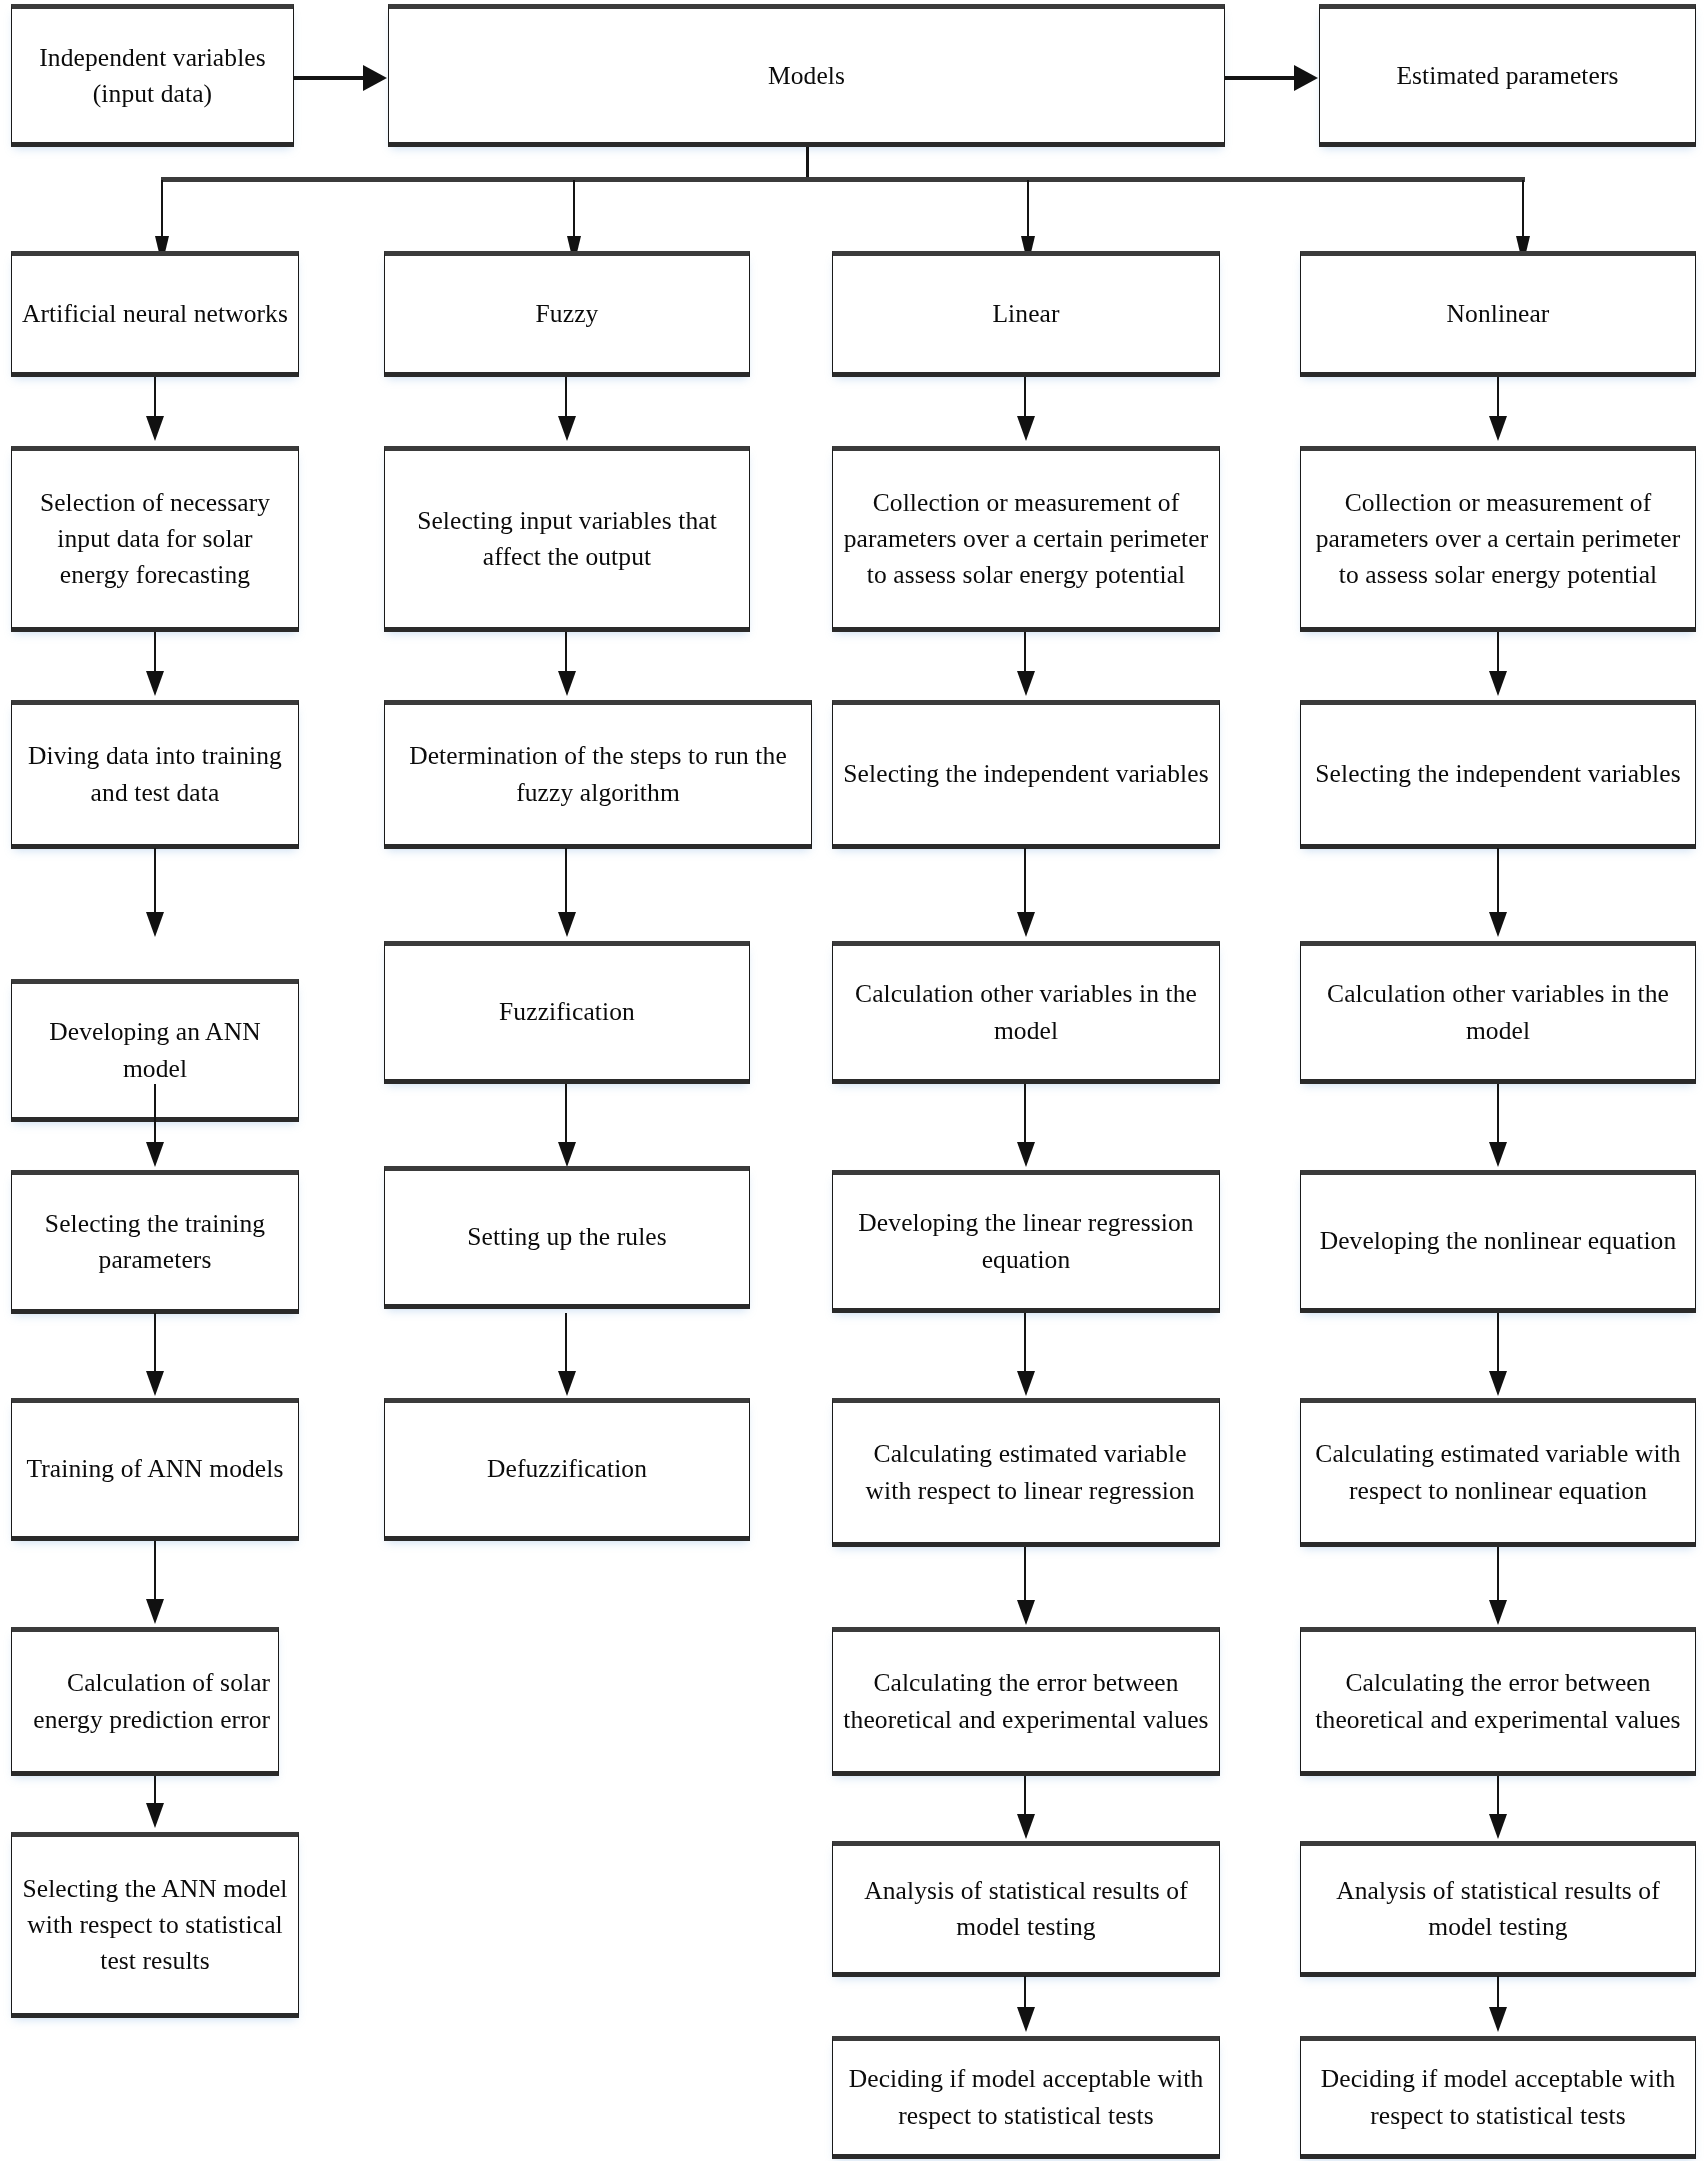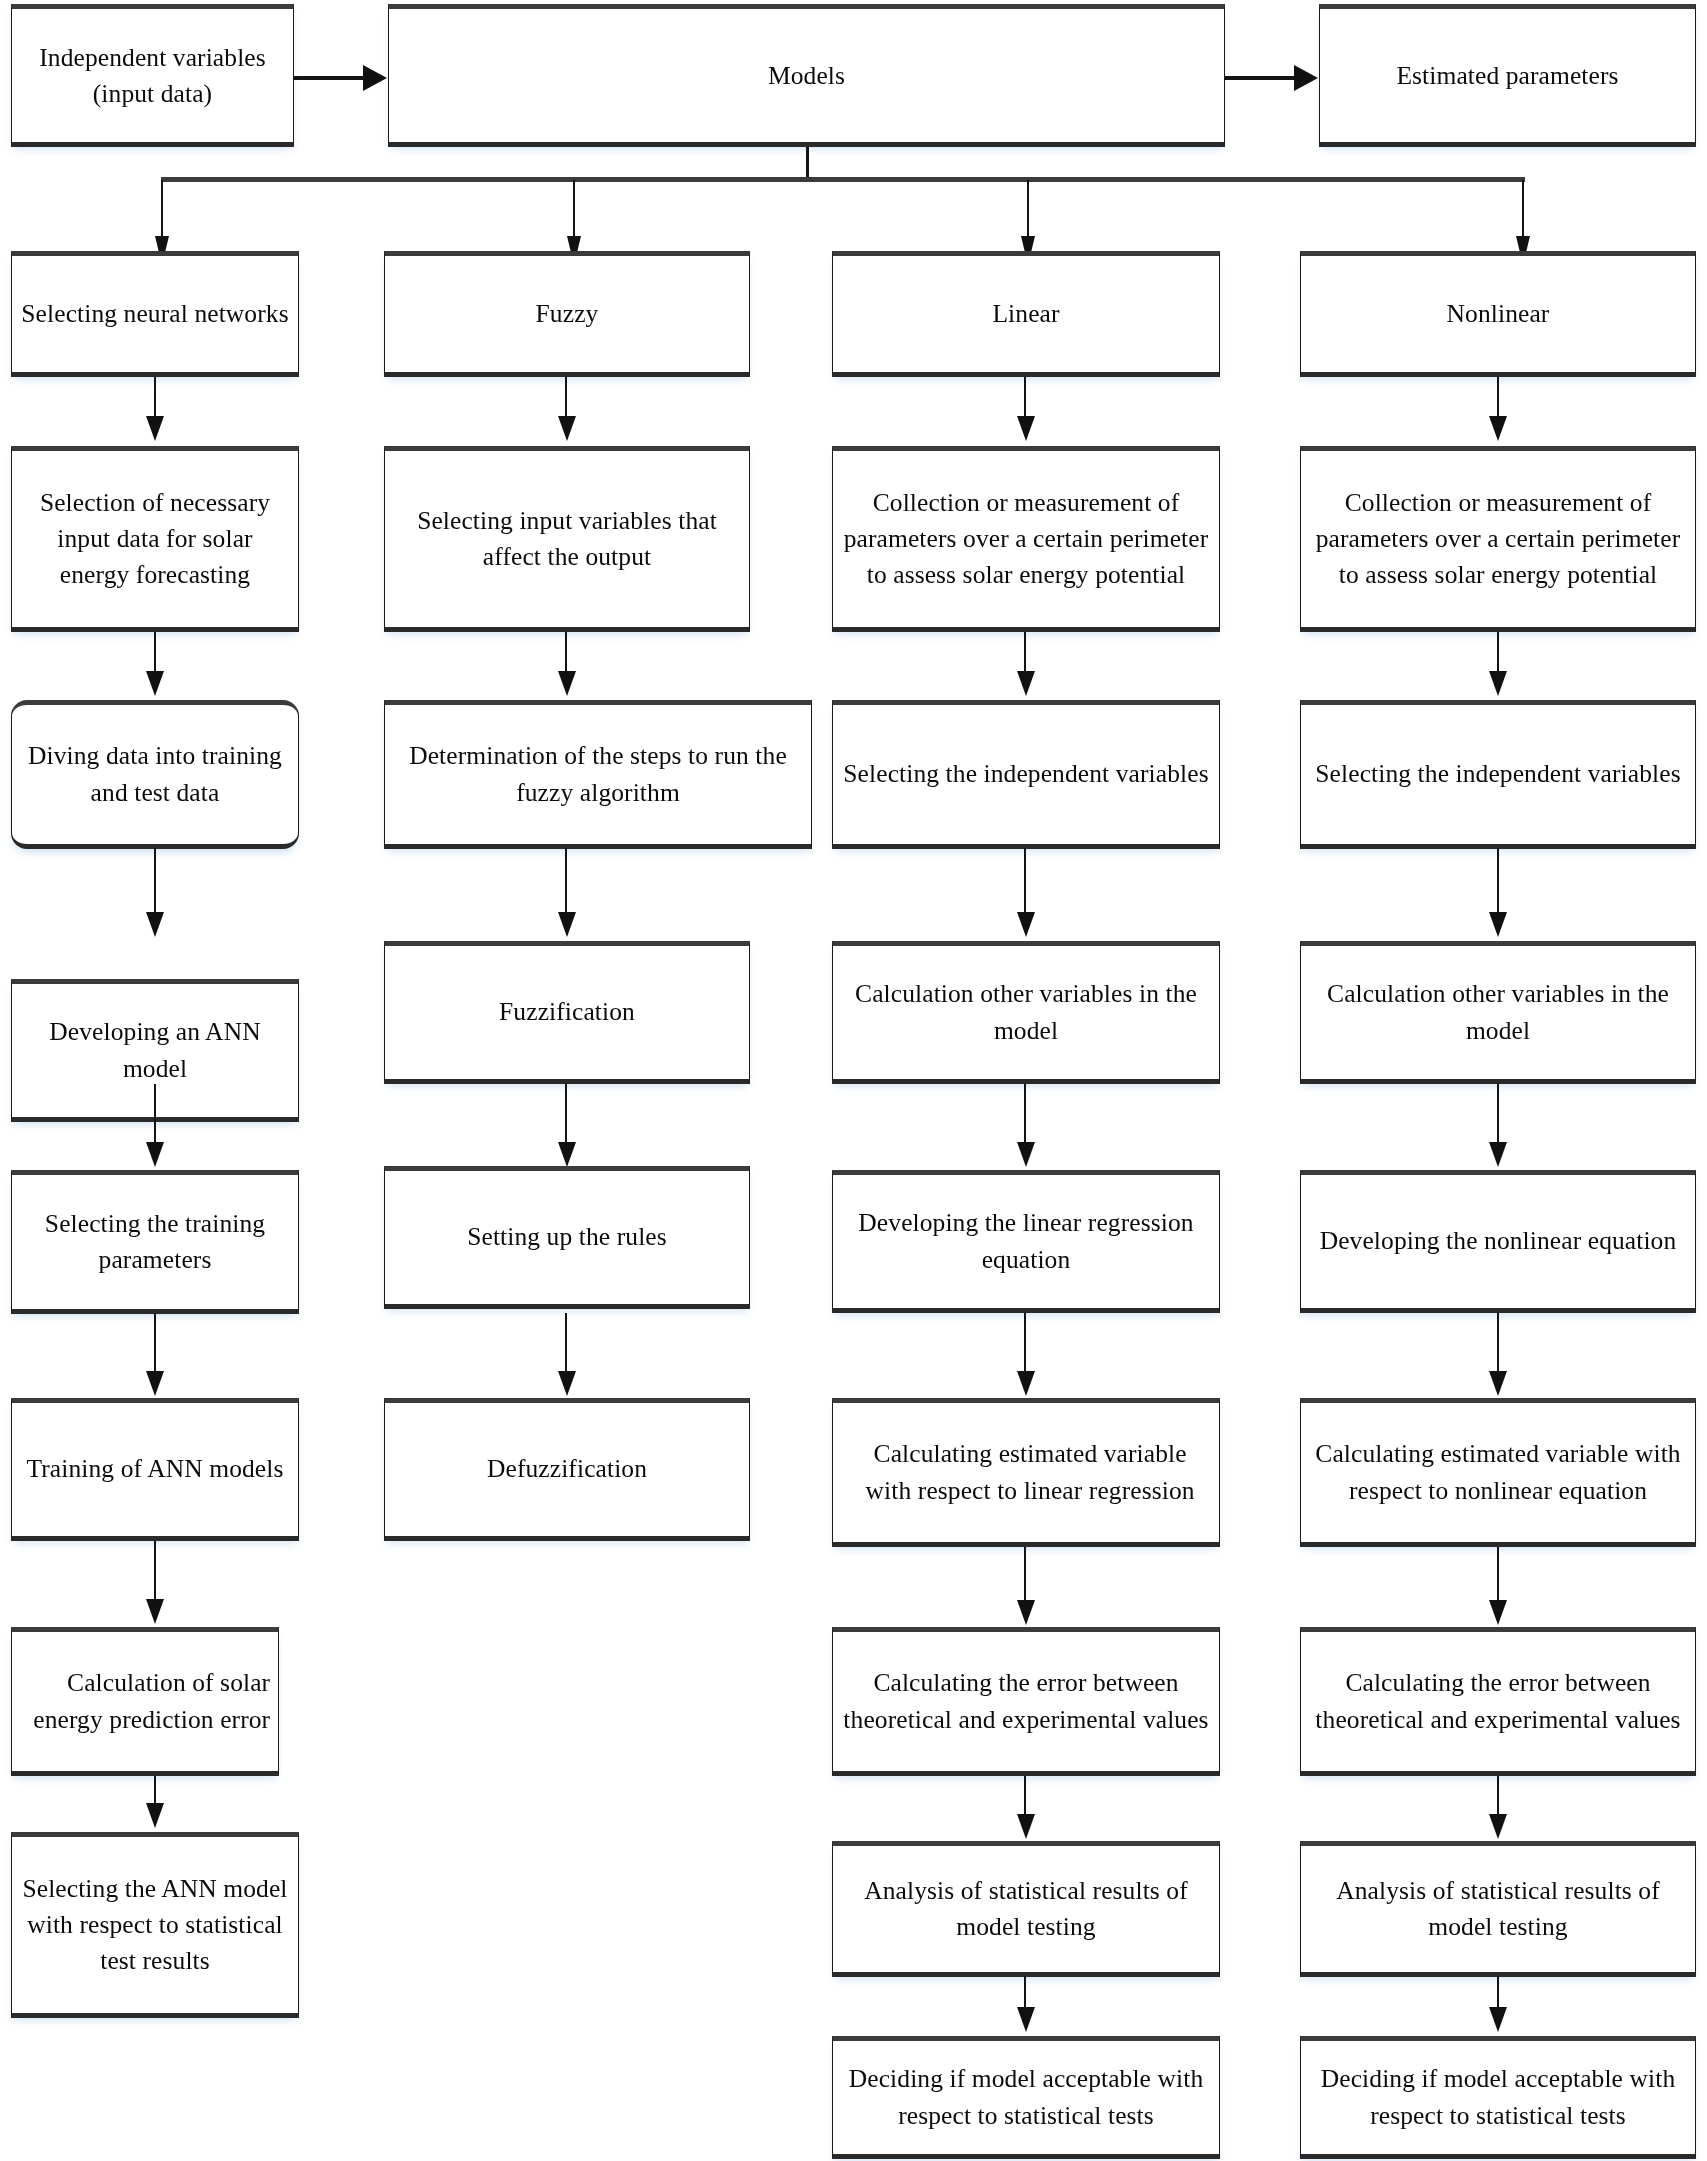--- a/index.html
+++ b/index.html
@@ -83,32 +83,32 @@
   <div class="vline" style="left:573px;top:180px;height:67px;"></div>
   <div class="arrow-down slim" style="left:567px;top:236px;"></div>
 
   <div class="vline" style="left:1027px;top:180px;height:67px;"></div>
   <div class="arrow-down slim" style="left:1021px;top:236px;"></div>
 
   <div class="vline" style="left:1522px;top:180px;height:67px;"></div>
   <div class="arrow-down slim" style="left:1516px;top:236px;"></div>
 
   <div class="box" style="left:11px;top:251px;width:288px;height:126px;">
-    <span>Selecting neural networks</span>
+    <span>Artificial neural networks</span>
   </div>
   <div class="vline" style="left:154px;top:377px;height:45px;"></div>
   <div class="arrow-down" style="left:146px;top:416px;"></div>
 
   <div class="box" style="left:11px;top:446px;width:288px;height:186px;">
     <span>Selection of necessary input data for solar energy forecasting</span>
   </div>
   <div class="vline" style="left:154px;top:632px;height:45px;"></div>
   <div class="arrow-down" style="left:146px;top:671px;"></div>
 
-  <div class="box" style="left:11px;top:700px;width:288px;height:149px;border-radius:16px;">
+  <div class="box" style="left:11px;top:700px;width:288px;height:149px;">
     <span>Diving data into training and test data</span>
   </div>
   <div class="vline" style="left:154px;top:848px;height:71px;"></div>
   <div class="arrow-down" style="left:146px;top:912px;"></div>
 
   <div class="box" style="left:11px;top:941px;width:288px;height:143px;margin-top:38px;">
     <span>Developing an ANN model</span>
   </div>
   <div class="vline" style="left:154px;top:1084px;height:65px;"></div>
   <div class="arrow-down" style="left:146px;top:1142px;"></div>

